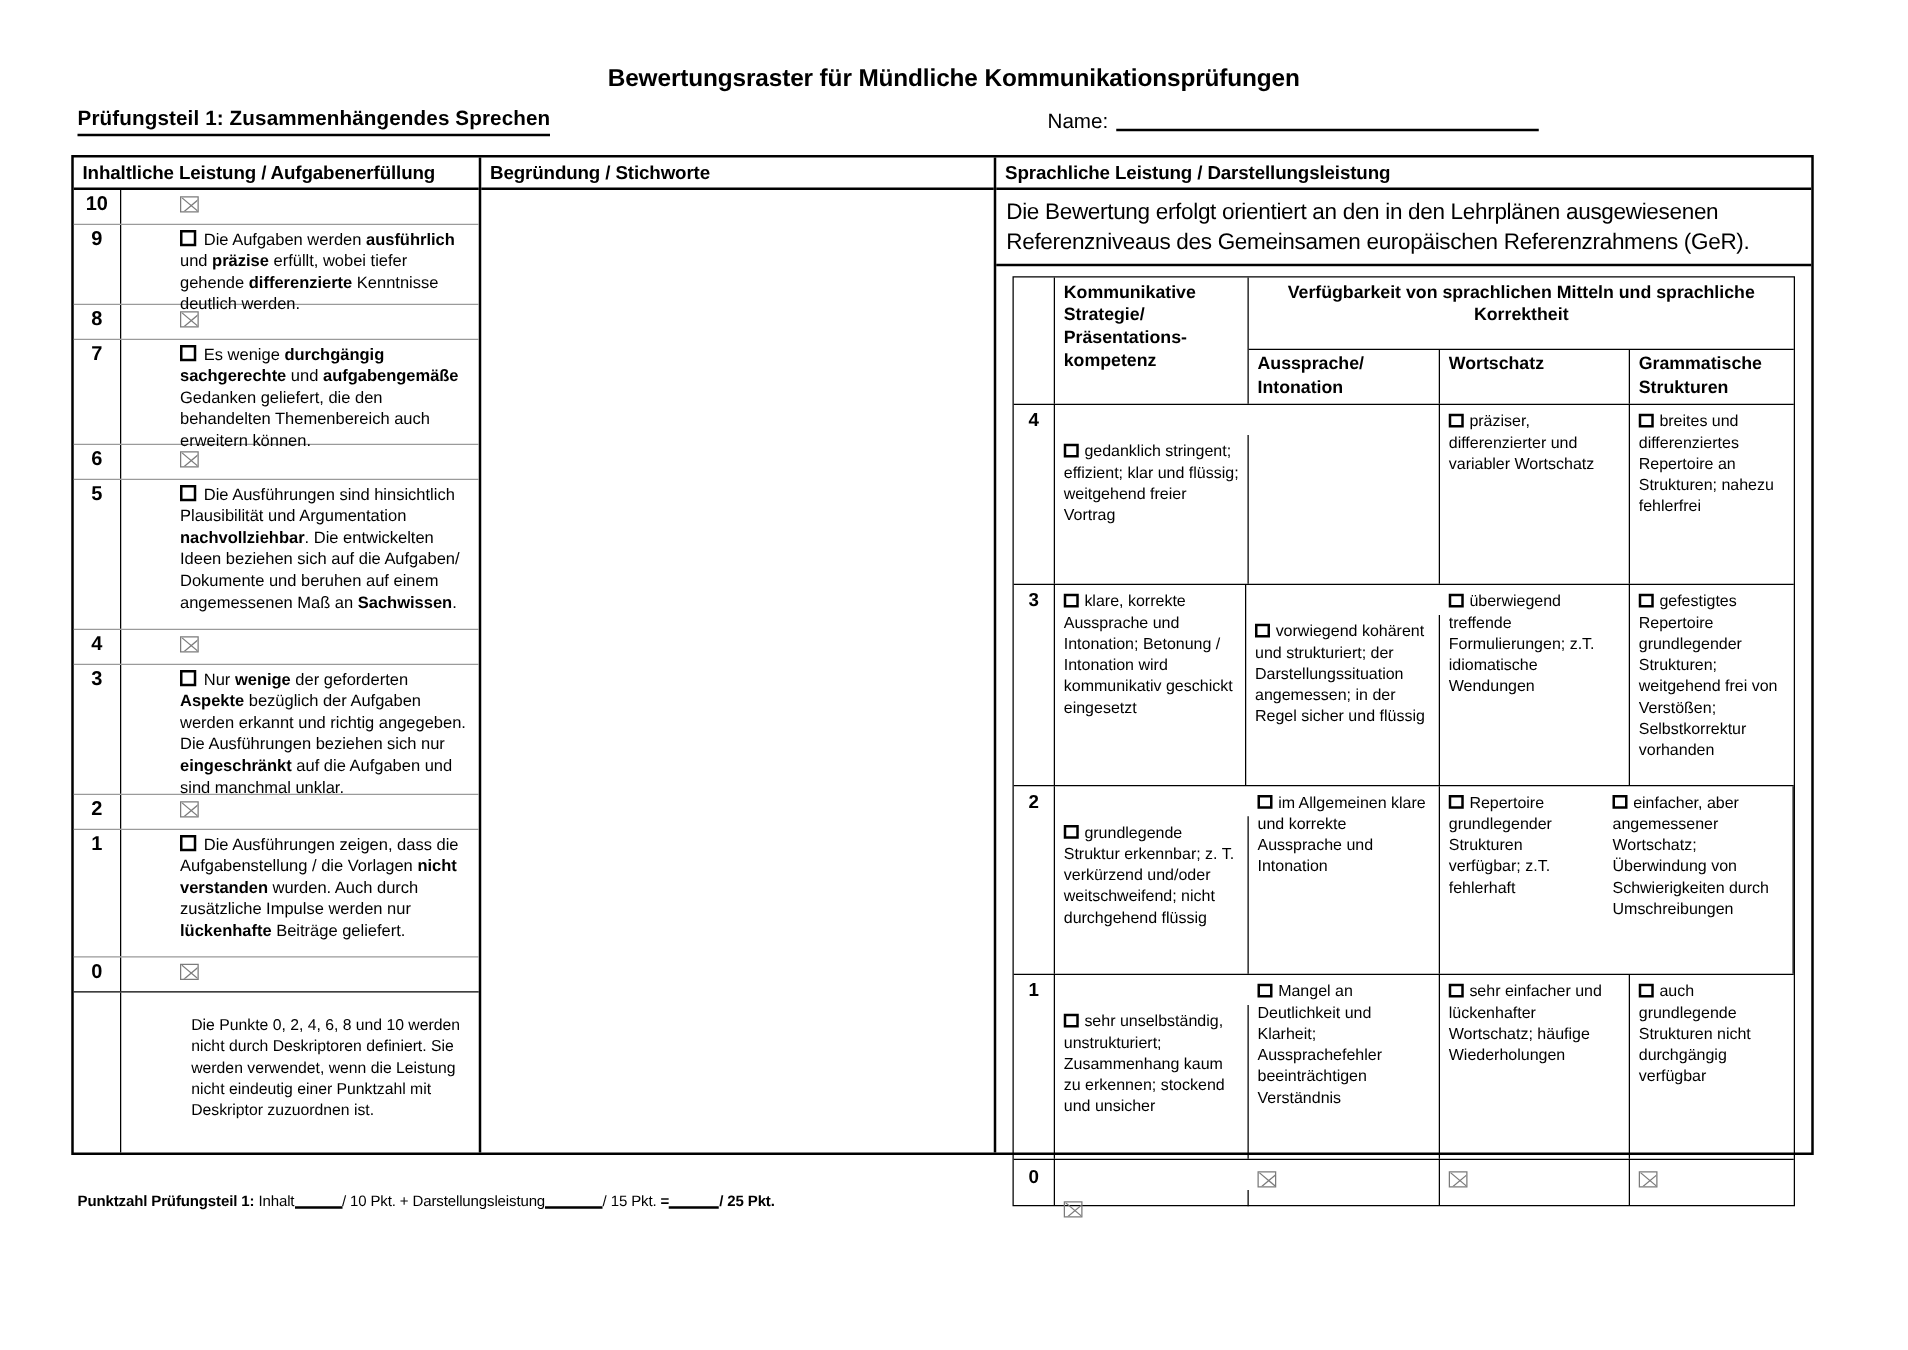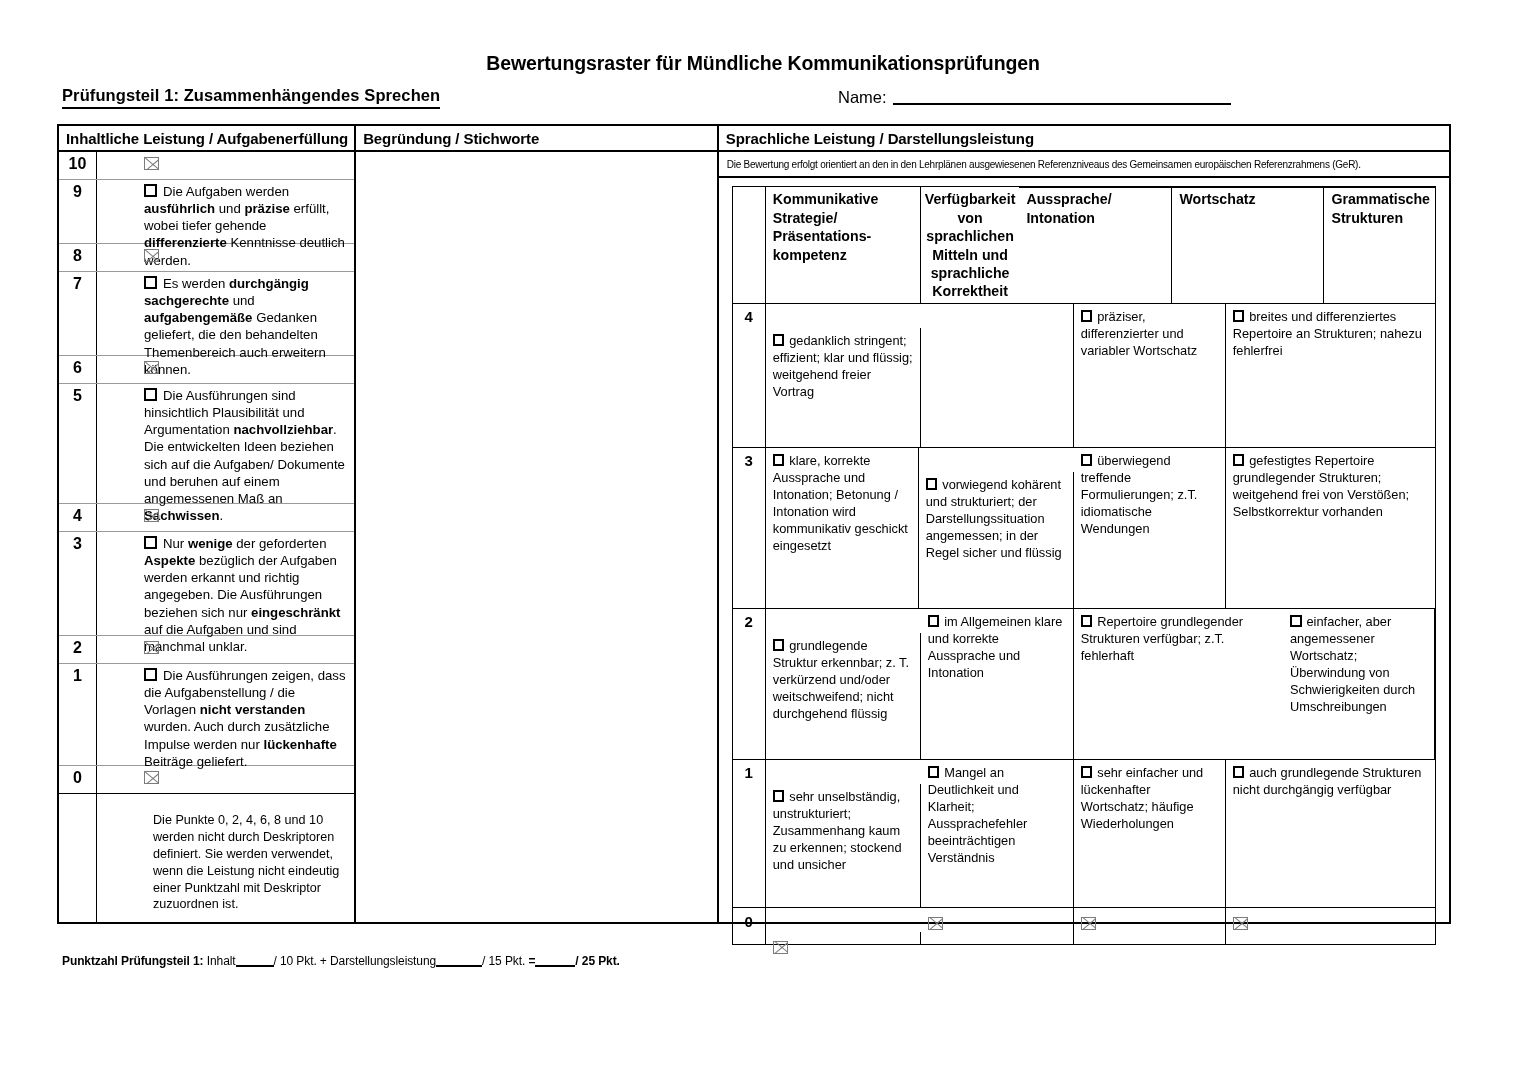--- a/index.html
+++ b/index.html
@@ -148,21 +148,21 @@
     height: 1.2px;
     background: #7b7b7b;
   }
   .xbox::before { transform: rotate(40deg); }
   .xbox::after  { transform: rotate(-40deg); }
   b.k { font-weight: bold; }
 
   
   .ger-note {
     padding: 6px 8px 5px 8px;
-    font-size: 10px;
+    font-size: 18px;
     line-height: 1.32;
     border-bottom: 2px solid #000;
     box-sizing: border-box;
     letter-spacing: -0.25px;
   }
   .inner-wrap {
     flex: 1;
     padding: 8px 13px 2px 13px;
     box-sizing: border-box;
     display: flex;
@@ -182,21 +182,21 @@
   }
   .ih-kom {
     width: 155px; min-width: 155px;
     border-right: 1.6px solid #000;
     box-sizing: border-box;
     padding: 3px 5px 4px 7px;
     font-size: 14.2px;
     font-weight: bold;
     line-height: 1.30;
   }
-  .ih-rest { flex: 1; display: flex; flex-direction: row; }
+  .ih-rest { flex: 1; display: flex; flex-direction: column; gap: 16px; }
   .ih-span {
     text-align: center;
     font-size: 14.2px;
     font-weight: bold;
     line-height: 1.30;
     padding: 3px 4px 2px 4px;
     box-sizing: border-box;
   }
   .ih-sub { display: flex; border-top: 1.6px solid #000; flex: 1;}
   .ih-sub > div {
@@ -295,21 +295,21 @@
           <div class="crit-row" style="height: 64px;">
             <div class="crit-num">9</div>
             <div class="crit-body"><span class="cb"></span><span><span>Die Aufgaben werden </span><b class="k">ausführlich</b><span> und </span><b class="k">präzise</b><span> erfüllt, wobei tiefer gehende </span><b class="k">differenzierte</b><span> Kenntnisse deutlich werden.</span></span></div>
           </div>
           <div class="crit-row" style="height: 28px;">
             <div class="crit-num">8</div>
             <div class="crit-body"><span class="xbox"></span></div>
           </div>
           <div class="crit-row" style="height: 84px;">
             <div class="crit-num">7</div>
-            <div class="crit-body"><span class="cb"></span><span><span>Es werden </span><b class="k">durchgängig sachgerechte</b><span> und </span><b class="k">aufgabengemäße</b><span> Gedanken geliefert, die den behandelten Themenbereich auch erweitern können.</span></span></div>
+            <div class="crit-body"><span class="cb"></span><span><span>Es wenige </span><b class="k">durchgängig sachgerechte</b><span> und </span><b class="k">aufgabengemäße</b><span> Gedanken geliefert, die den behandelten Themenbereich auch erweitern können.</span></span></div>
           </div>
           <div class="crit-row" style="height: 28px;">
             <div class="crit-num">6</div>
             <div class="crit-body"><span class="xbox"></span></div>
           </div>
           <div class="crit-row" style="height: 120px;">
             <div class="crit-num">5</div>
             <div class="crit-body"><span class="cb"></span><span><span>Die Ausführungen sind hinsichtlich Plausibilität und Argumentation </span><b class="k">nachvollziehbar</b><span>. Die entwickelten Ideen beziehen sich auf die Aufgaben/ Dokumente und beruhen auf einem angemessenen Maß an </span><b class="k">Sachwissen</b><span>.</span></span></div>
           </div>
           <div class="crit-row" style="height: 28px;">

